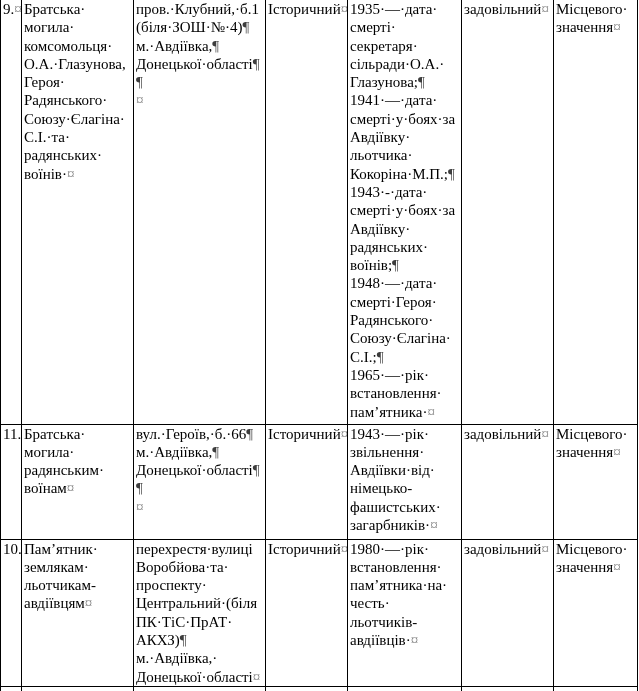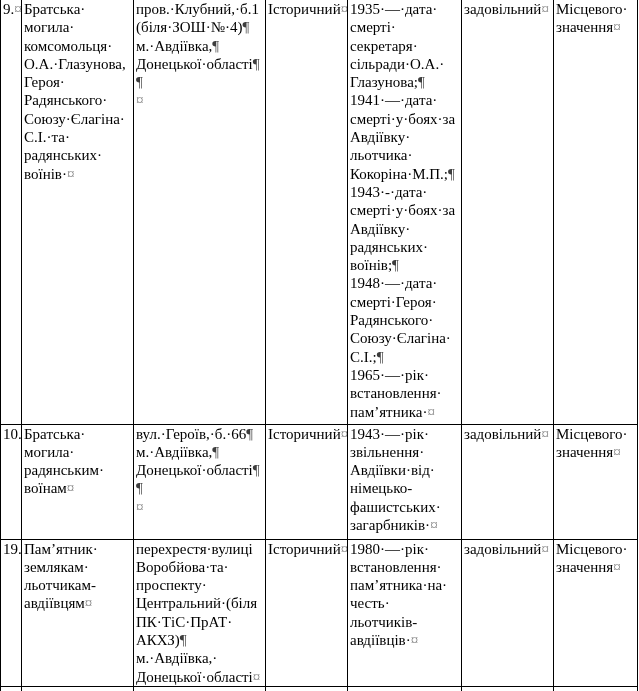--- a/index.html
+++ b/index.html
@@ -96,21 +96,21 @@
 Союзу·Єлагіна·
 С.І.;<span class="pmark">¶</span>
 1965·—·рік·
 встановлення·
 пам’ятника·<span class="cmark">¤</span></td>
       <td class="fmt">задовільний<span class="cmark">¤</span></td>
       <td class="fmt">Місцевого·
 значення<span class="cmark">¤</span></td>
     </tr>
     <tr style="height:115px">
-      <td class="fmt">10.</td>
+      <td class="fmt">11.</td>
       <td class="fmt">Братська·
 могила·
 радянським·
 воїнам<span class="cmark">¤</span></td>
       <td class="fmt">вул.·Героїв,·б.·66<span class="pmark">¶</span>
 м.·Авдіївка,<span class="pmark">¶</span>
 Донецької·області<span class="pmark">¶</span>
 <span class="pmark">¶</span>
 <span class="cmark">¤</span></td>
       <td class="fmt">Історичний<span class="cmark">¤</span></td>
@@ -118,21 +118,21 @@
 звільнення·
 Авдіївки·від·
 німецько-
 фашистських·
 загарбників·<span class="cmark">¤</span></td>
       <td class="fmt">задовільний<span class="cmark">¤</span></td>
       <td class="fmt">Місцевого·
 значення<span class="cmark">¤</span></td>
     </tr>
     <tr style="height:146px">
-      <td class="fmt">19.</td>
+      <td class="fmt">10.</td>
       <td class="fmt">Пам’ятник·
 землякам·
 льотчикам-
 авдіївцям<span class="cmark">¤</span></td>
       <td class="fmt">перехрестя·вулиці
 Воробйова·та·
 проспекту·
 Центральний·(біля
 ПК·ТіС·ПрАТ·
 АКХЗ)<span class="pmark">¶</span>

